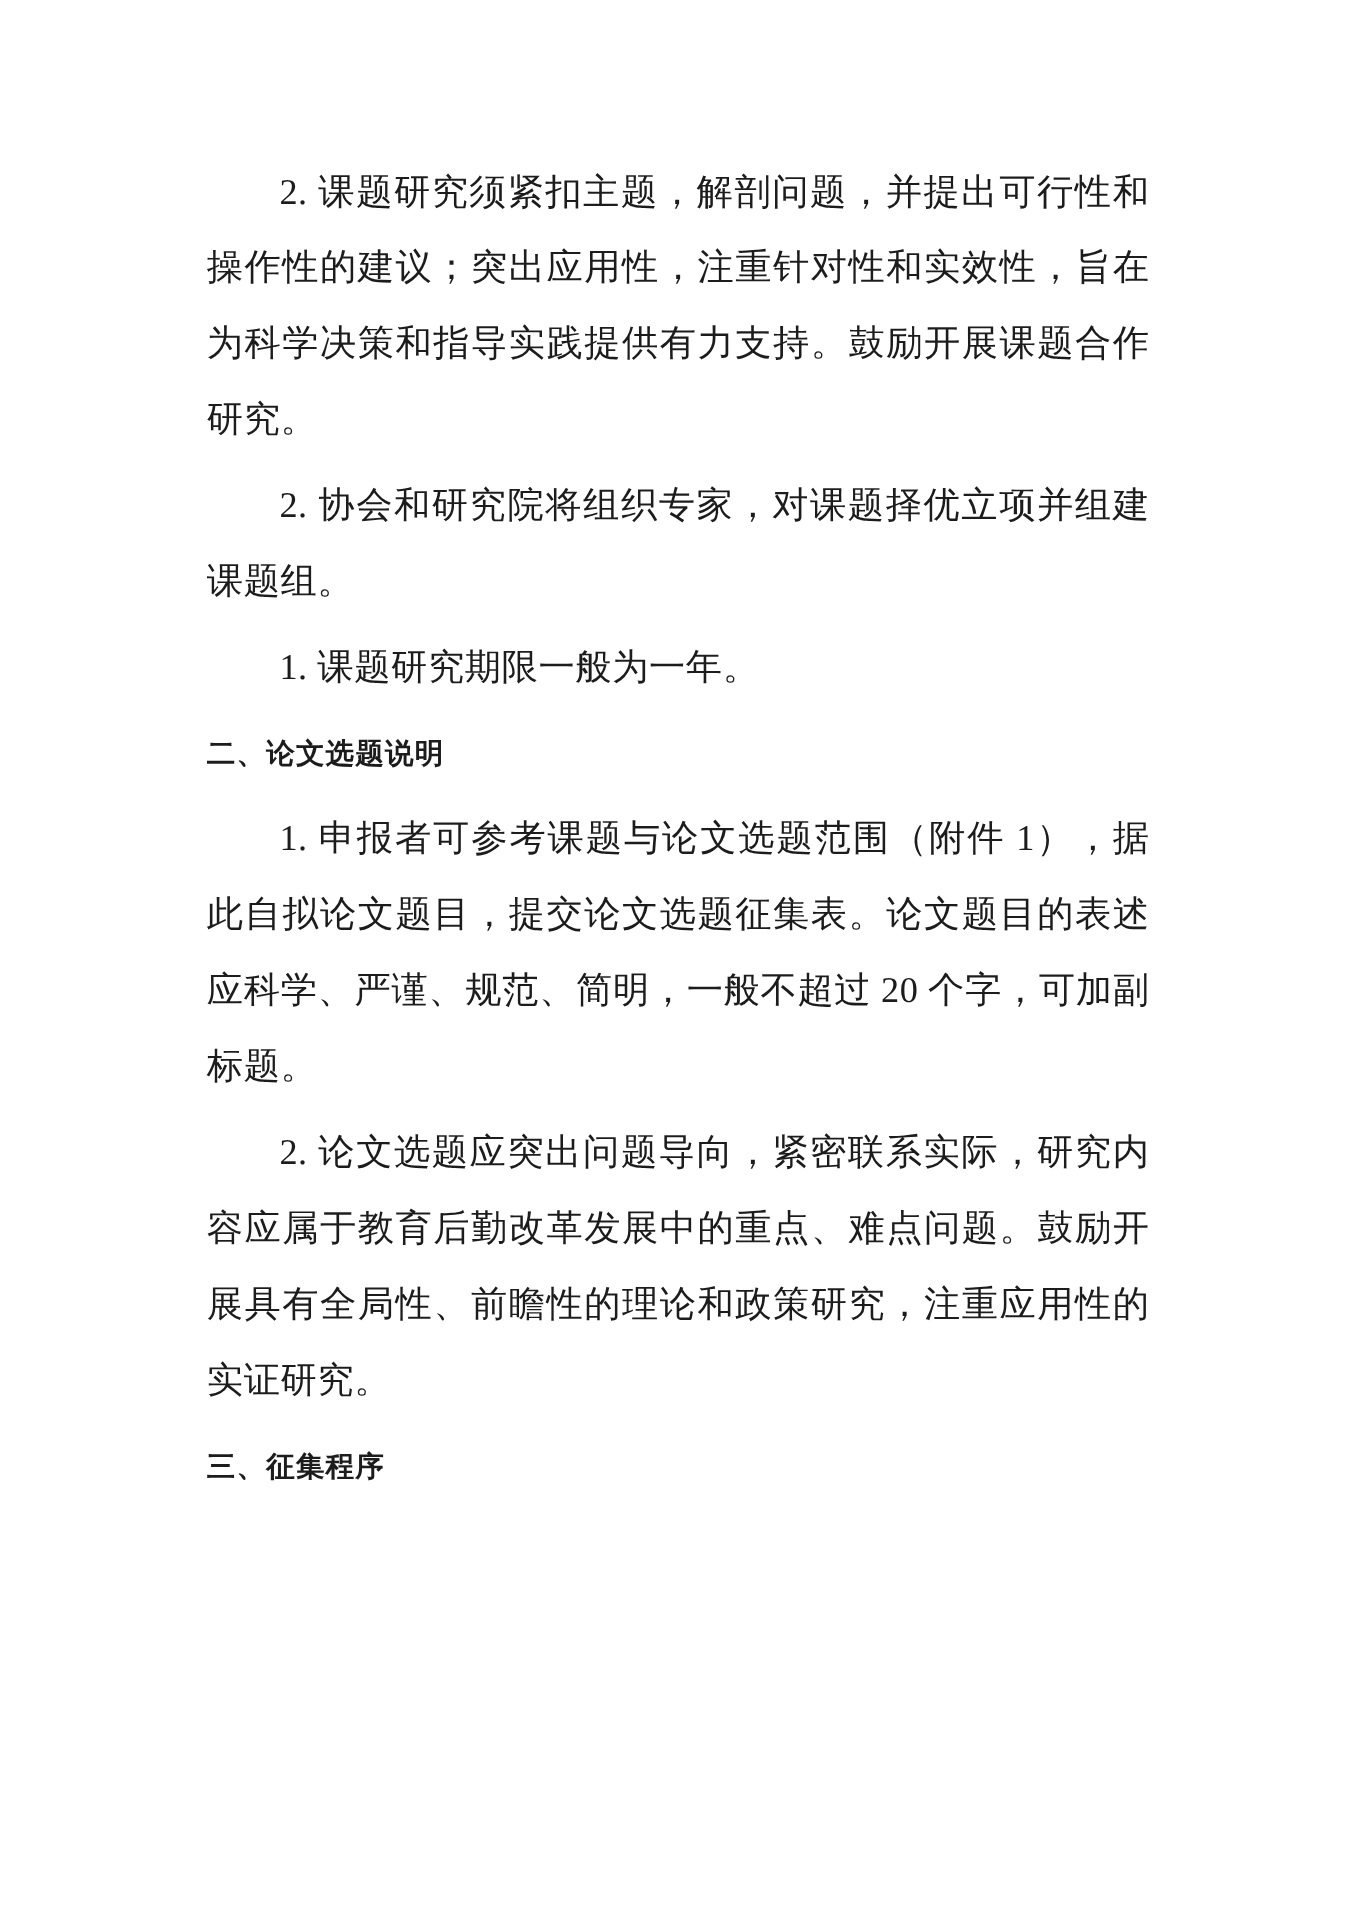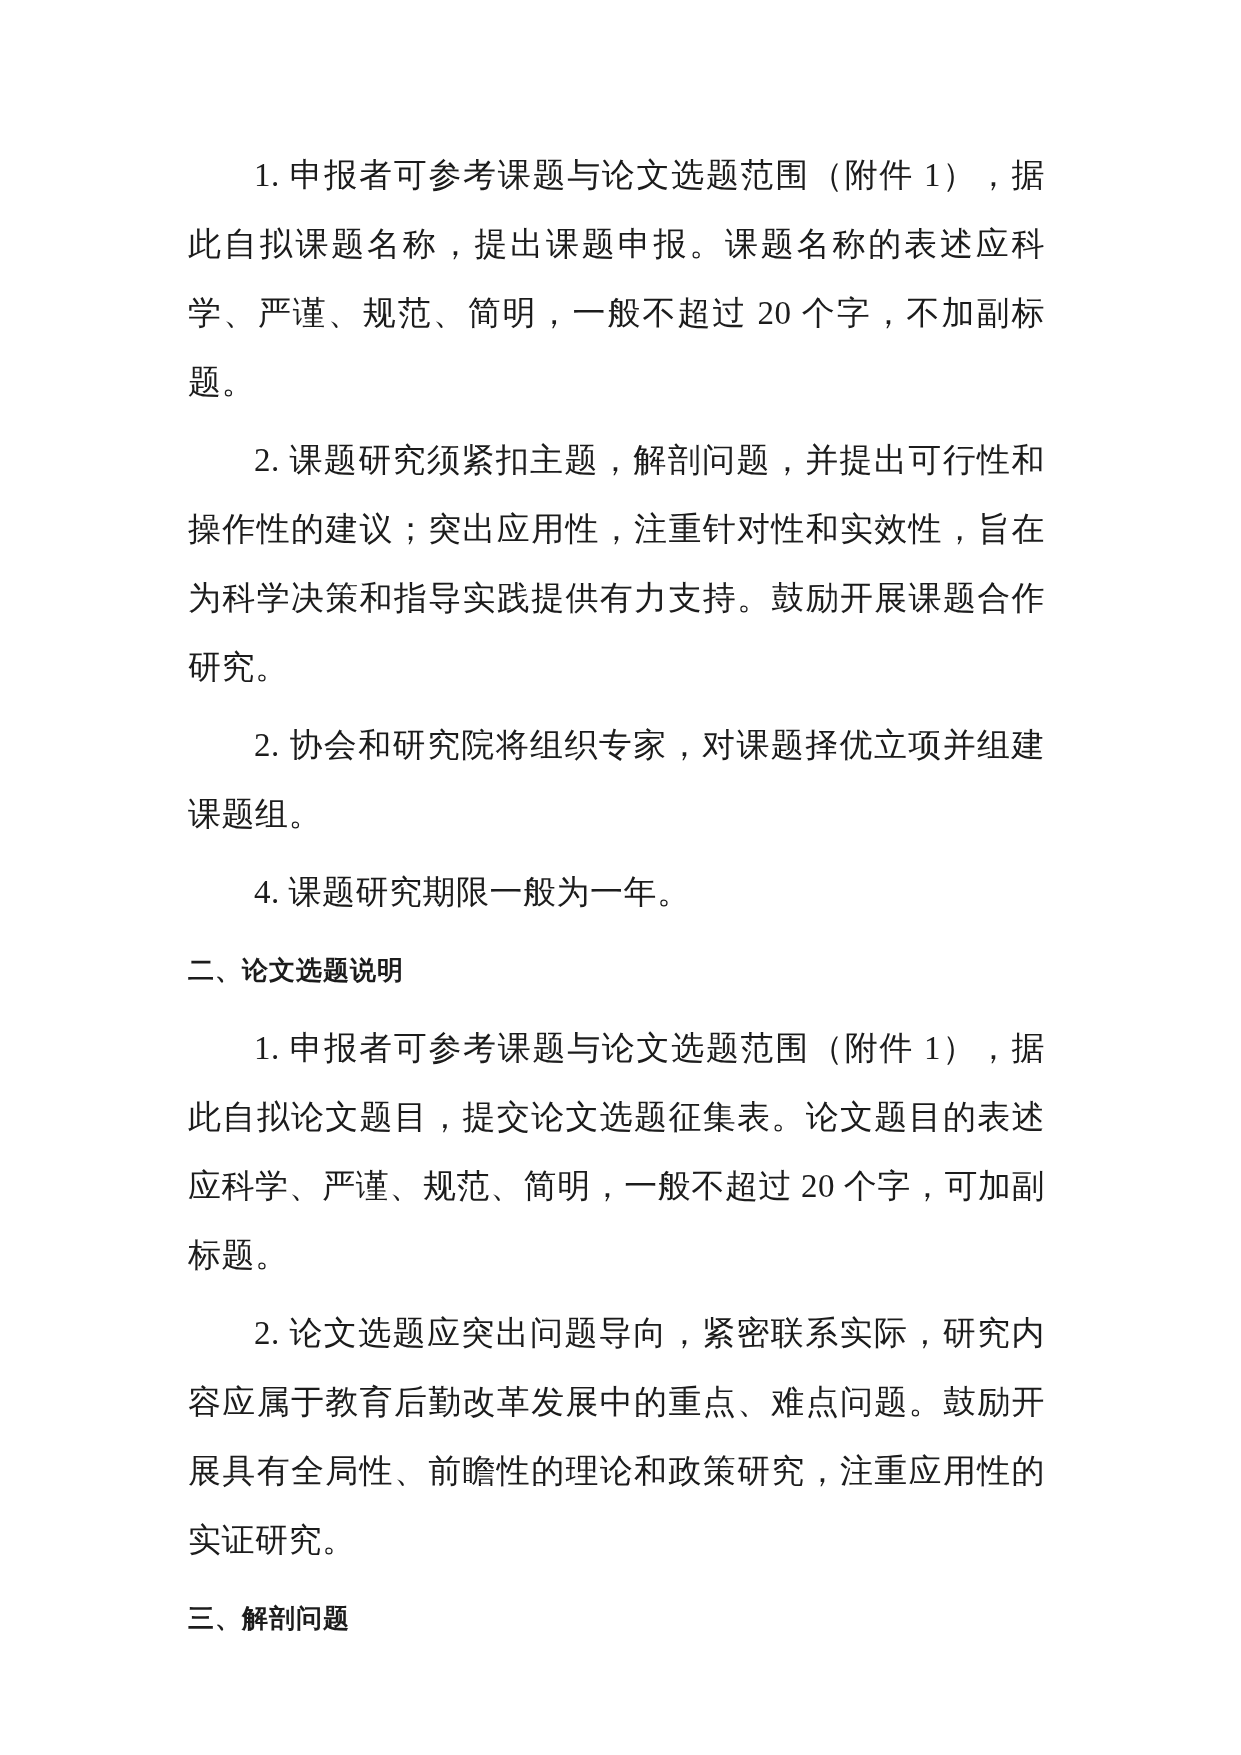--- a/index.html
+++ b/index.html
@@ -54,31 +54,30 @@
   .para.bold-line {
     font-weight: 700;
   }
 </style>
 </head>
 <body>
 
 <div class="page">
   <div class="doc-body">
 
-    <p class="para">1. 申报者可参考课题与论文选题范围（附件 1），据此自拟课题名称，提出课题申报。课题名称的表述应科学、严谨、规范、简明，一般不超过 20 个字，不加副标题。</p>
 
     <p class="para">2. 课题研究须紧扣主题，解剖问题，并提出可行性和操作性的建议；突出应用性，注重针对性和实效性，旨在为科学决策和指导实践提供有力支持。鼓励开展课题合作研究。</p>
 
     <p class="para">2. 协会和研究院将组织专家，对课题择优立项并组建课题组。</p>
 
-    <p class="para">4. 课题研究期限一般为一年。</p>
+    <p class="para">1. 课题研究期限一般为一年。</p>
 
     <h2 class="heading">二、论文选题说明</h2>
 
     <p class="para">1. 申报者可参考课题与论文选题范围（附件 1），据此自拟论文题目，提交论文选题征集表。论文题目的表述应科学、严谨、规范、简明，一般不超过 20 个字，可加副标题。</p>
 
     <p class="para">2. 论文选题应突出问题导向，紧密联系实际，研究内容应属于教育后勤改革发展中的重点、难点问题。鼓励开展具有全局性、前瞻性的理论和政策研究，注重应用性的实证研究。</p>
 
-    <h2 class="heading">三、解剖问题</h2>
+    <h2 class="heading">三、征集程序</h2>
 
 
   </div>
 </div>
 
 </body></html>

